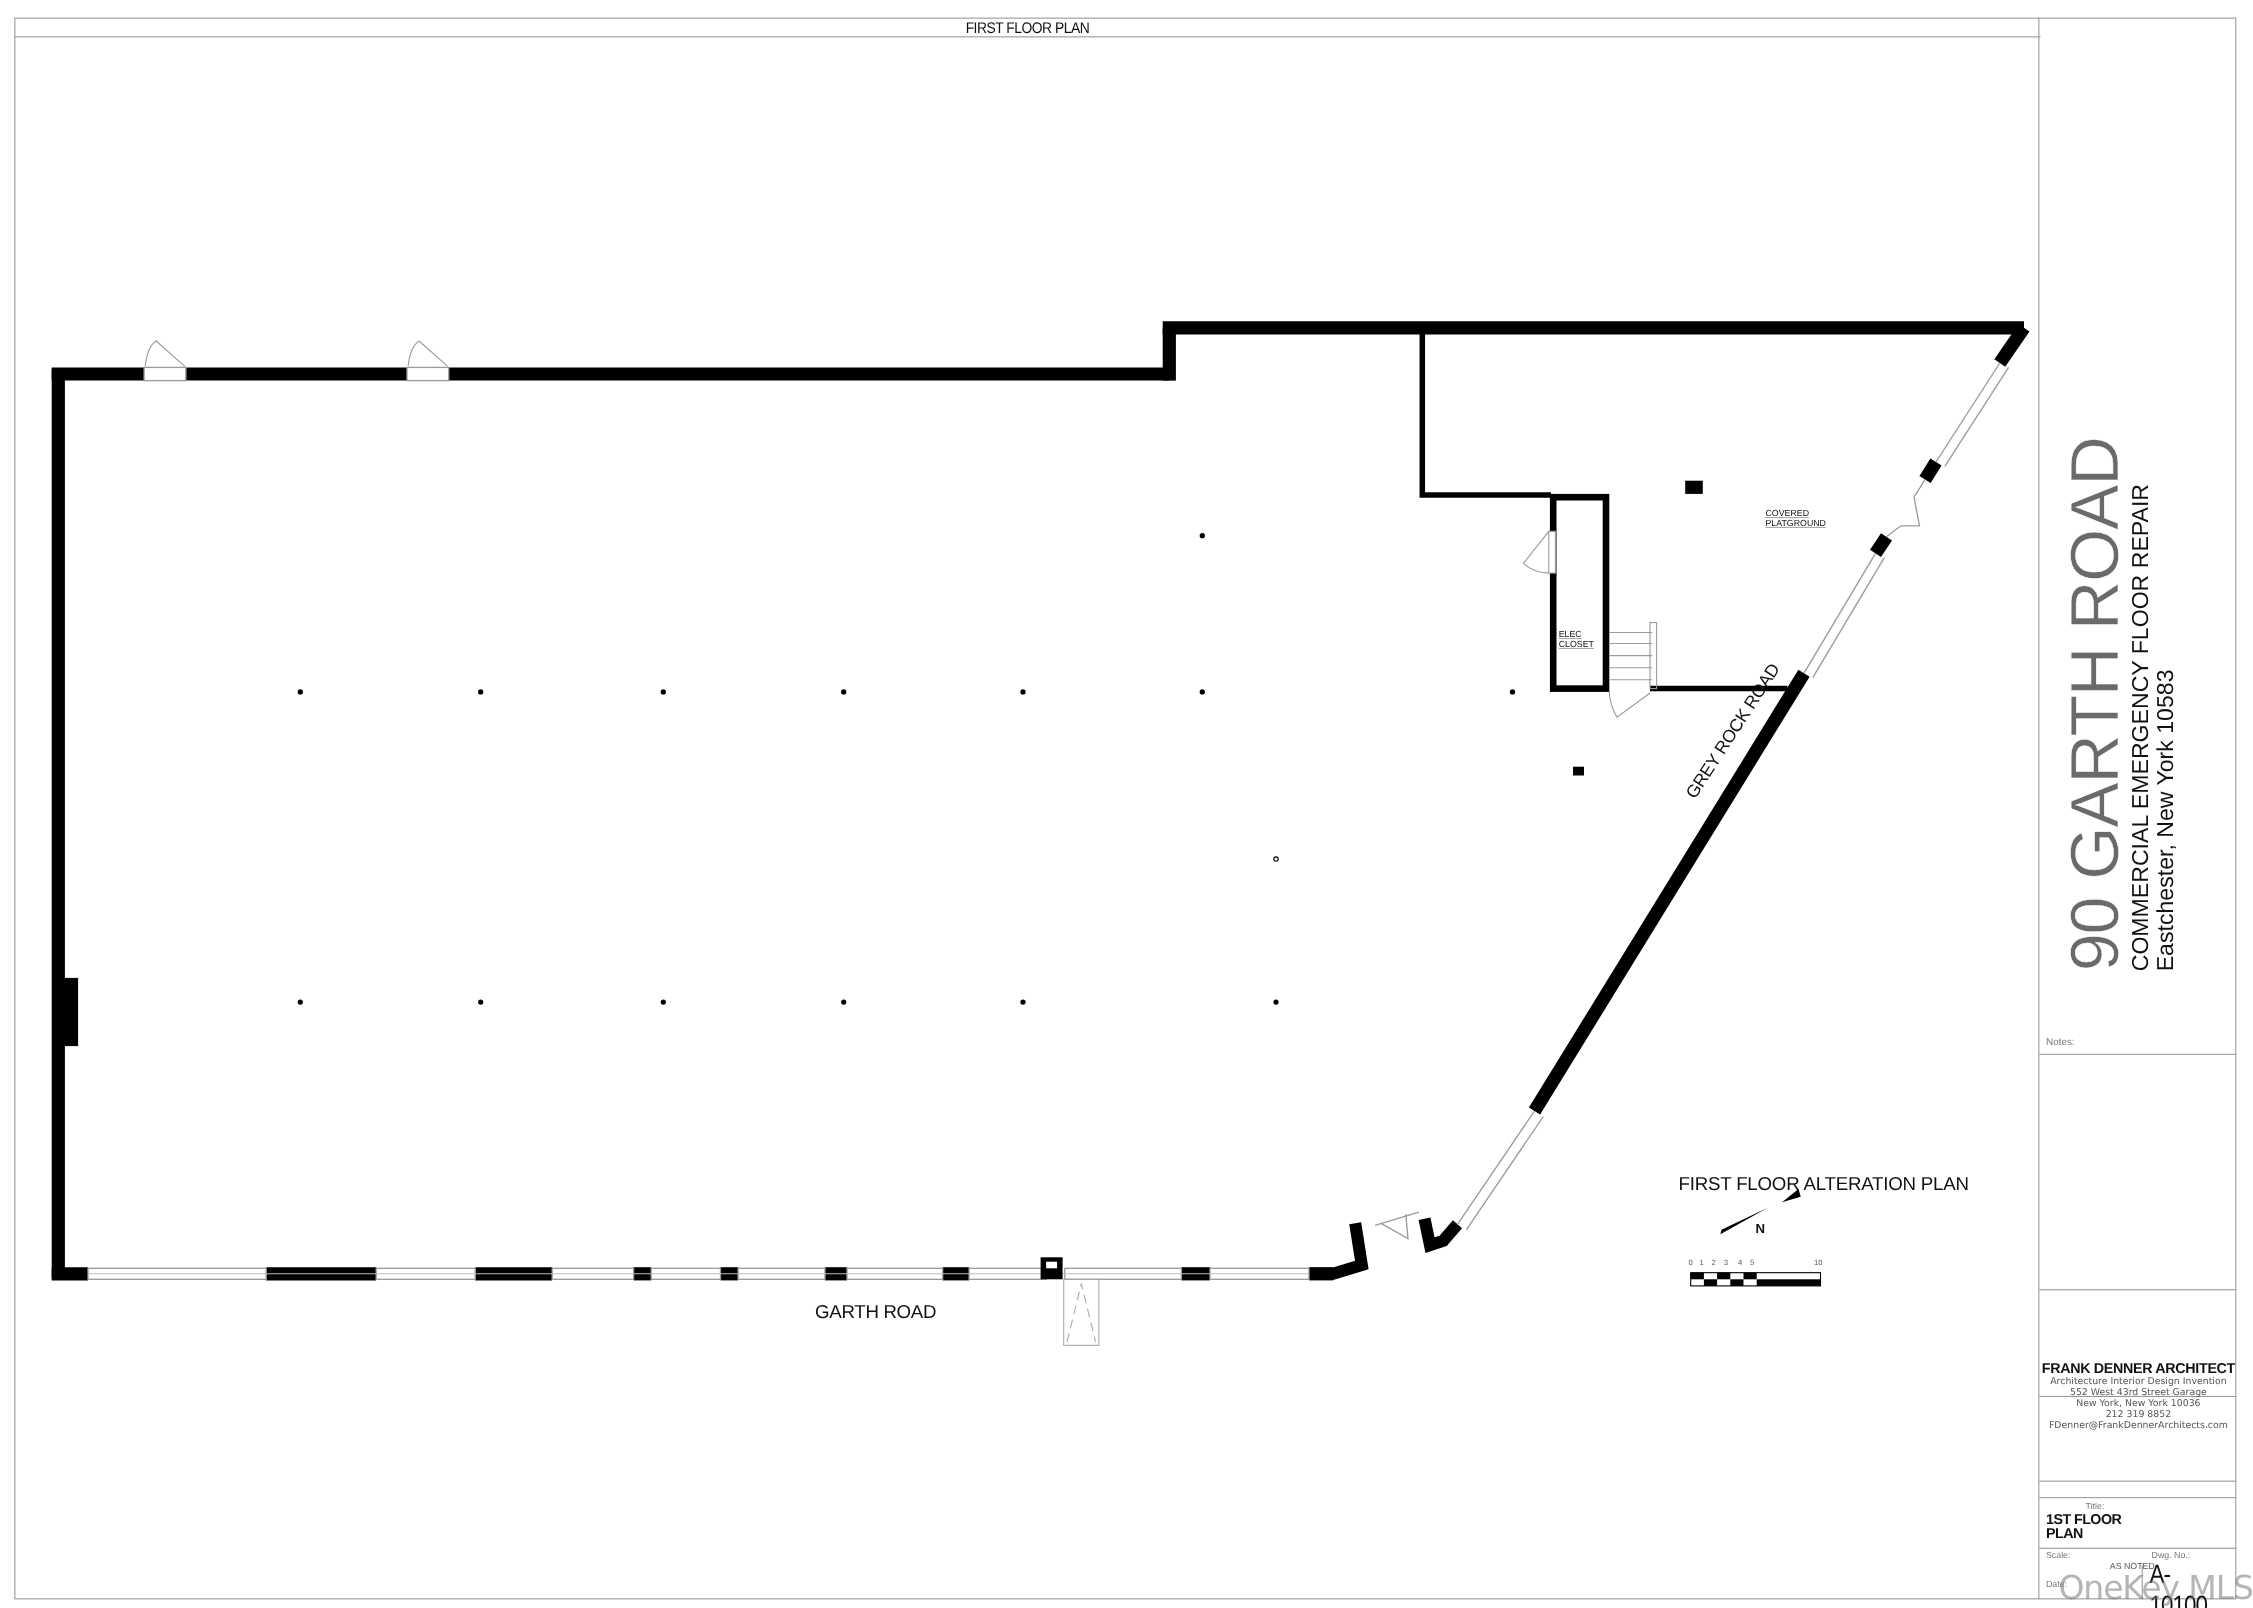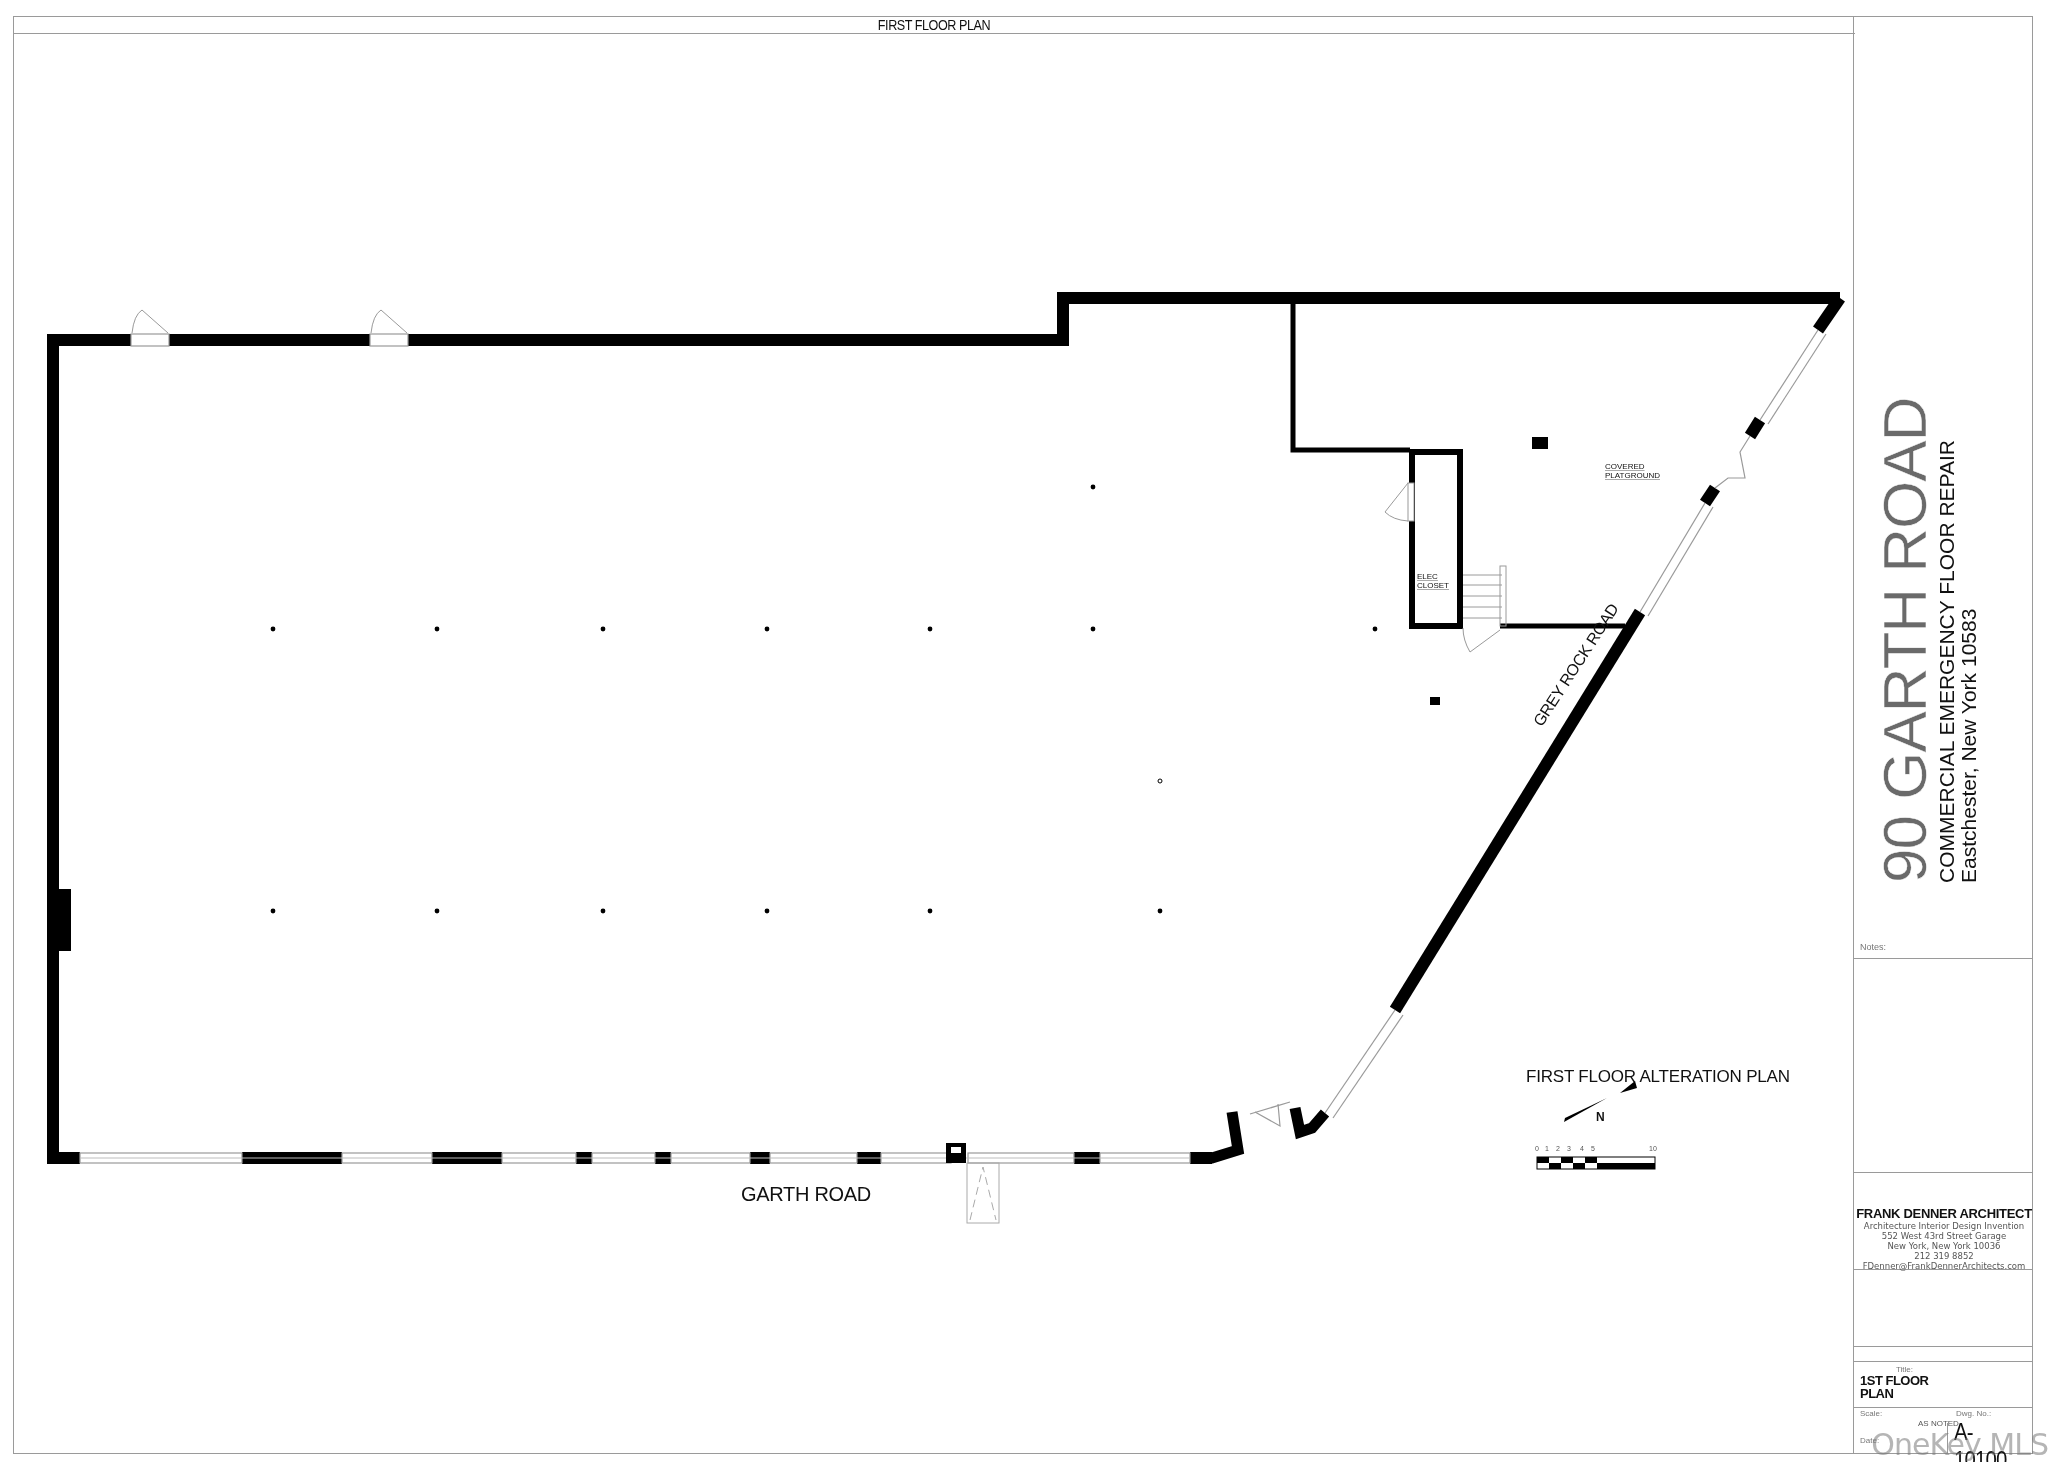--- a/index.html
+++ b/index.html
@@ -21,21 +21,21 @@
     .title-value { position: absolute; left: 6px; top: 1375px; font-size: 13px; font-weight: bold; line-height: 13px; letter-spacing: -0.5px; }
     .scale-label { position: absolute; left: 6px; top: 1410px; font-size: 8px; color: #777; }
     .scale-value { position: absolute; left: 44px; top: 1418px; font-size: 8px; color: #555; margin-left: 20px; }
     .dwg-label { position: absolute; left: 102px; top: 1410px; font-size: 8px; color: #777; }
     .dwg-value { position: absolute; left: 100px; top: 1418px; font-size: 24px; letter-spacing: -1px; transform: scaleX(0.85); transform-origin: 0 0; }
     .date-label { position: absolute; left: 6px; top: 1437px; font-size: 8px; color: #777; }
     .vsplit { position: absolute; left: 93px; top: 1407px; height: 31px; border-left: 1.5px solid #9a9a9a; }
     .watermark { position: absolute; right: 0px; bottom: 0px; font-size: 30px; color: rgba(120,120,120,0.55); font-family: "DejaVu Sans", sans-serif; letter-spacing: -1px; }
     svg.plan { position: absolute; left: 0; top: 0; }
     .label { position: absolute; white-space: nowrap; }
-    .street { font-size: 20px; letter-spacing: -0.3px; }
+    .street { font-size: 17px; letter-spacing: -0.3px; }
     .room { font-size: 8px; text-decoration: underline; text-decoration-color: #aaa; line-height: 9px; }
     .plan-heading { font-size: 17px; letter-spacing: -0.2px; }
     .scale-ticks { font-size: 7px; color: #555; }
   </style>
 </head>
 <body>
 
 <div class="sheet-border"></div>
 <div class="header-bar">
   <div class="header-title">FIRST FLOOR PLAN</div>
@@ -210,21 +210,21 @@
   <div class="tb-divider" style="top:942px;"></div>
   <div class="tb-divider" style="top:1156px;"></div>
   <div class="tb-divider" style="top:1253px;"></div>
   <div class="tb-divider" style="top:1330px;"></div>
   <div class="tb-divider" style="top:1345px;"></div>
   <div class="tb-divider" style="top:1391px;"></div>
   <div class="vsplit"></div>
 
   <div class="notes-label" style="top:926px;">Notes:</div>
 
-  <div class="firm-block" style="top:1190px;">
+  <div class="firm-block" style="top:1220px;">
     <div class="firm-name">FRANK DENNER ARCHITECT</div>
     <div class="firm-line">Architecture  Interior Design  Invention</div>
     <div class="firm-line">552 West 43rd Street Garage</div>
     <div class="firm-line">New York, New York 10036</div>
     <div class="firm-line">212 319 8852</div>
     <div class="firm-line">FDenner@FrankDennerArchitects.com</div>
   </div>
 
   <div class="title-label" style="top:1349px;">Title:</div>
   <div class="title-value" style="top:1358px;">

